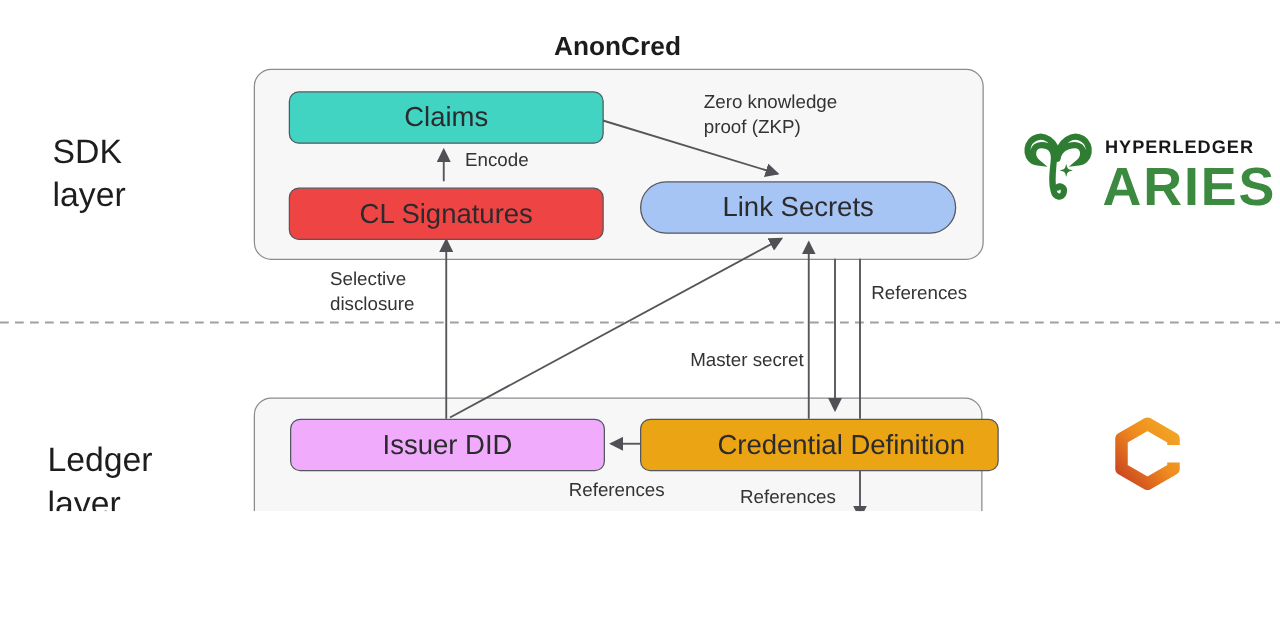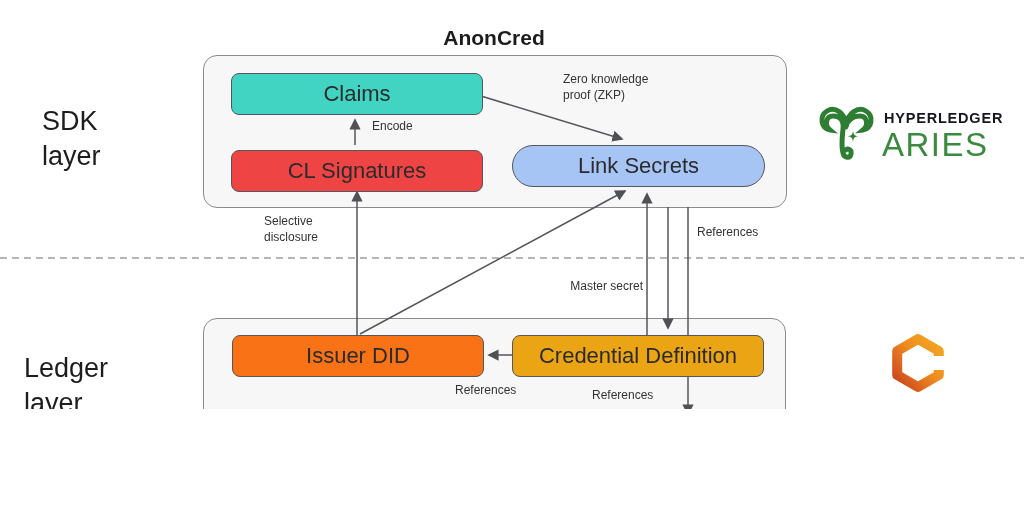--- a/index.html
+++ b/index.html
@@ -9,33 +9,33 @@
   }
   .container-box{
     position:absolute;background:#f7f7f8;border:1.6px solid #898b8f;border-radius:14px;z-index:1;
   }
   .lines-layer{position:absolute;left:0;top:0;z-index:2;}
   .node{
     position:absolute;z-index:3;display:flex;align-items:center;justify-content:center;
     border:1.3px solid #54575d;border-radius:8px;font-size:22px;color:#2b2b2e;
   }
   .edge-label{
-    position:absolute;z-index:4;font-size:12px;line-height:1.32;color:#333;white-space:pre-line;
+    position:absolute;z-index:4;font-size:15px;line-height:1.32;color:#333;white-space:pre-line;
   }
   .title{
     position:absolute;z-index:4;font-size:21px;font-weight:bold;color:#1c1c1e;text-align:center;
   }
   .layer-label{
     position:absolute;z-index:4;font-size:27px;line-height:1.3;color:#1d1d1f;white-space:pre-line;
   }
   .aries-brand{
     position:absolute;z-index:4;font-size:14.5px;font-weight:bold;letter-spacing:0.8px;color:#17171b;
   }
   .aries-product{
-    position:absolute;z-index:4;font-size:33px;letter-spacing:1.5px;color:#3b8a3f;
+    position:absolute;z-index:4;font-size:43px;letter-spacing:1.5px;color:#3b8a3f;font-weight:bold;
   }
   .cheqd-word{
     position:absolute;z-index:4;font-size:41px;font-weight:bold;letter-spacing:0.5px;color:#414042;
     width:140px;text-align:center;
   }
   .right-align{text-align:right;}
 </style>
 </head>
 <body>
 
@@ -78,37 +78,37 @@
 
     <g transform="translate(892,337)">
       <path d="M 46.8,19 L 46.8,14 L 26,2 L 5.2,14 L 5.2,38 L 26,50 L 46.8,38 L 46.8,33" fill="none" stroke="url(#cheqdGrad)" stroke-width="10" stroke-linejoin="round"></path>
     </g>
   </svg>
 
   <div class="title" style="left:203px;top:26px;width:582px;">AnonCred</div>
 
   <div class="layer-label" style="left:42px;top:104px;">SDK
 layer</div>
-  <div class="layer-label" style="left:24px;top:351px;">Ledger
+  <div class="layer-label" style="left:38px;top:351px;">Ledger
 layer</div>
 
   <div class="node" style="left: 231px; top: 73px; width: 250px; height: 40px; background: rgb(66, 212, 194);">
     <span>Claims</span>
   </div>
   <div class="node" style="left: 231px; top: 135px; width: 250px; height: 40px; background: #ef4444; margin-top: 15px;">
     <span>CL Signatures</span>
   </div>
   <div class="node" style="left: 512px; top: 145px; width: 251px; height: 40px; background: rgb(167, 197, 244); border-radius: 21px;">
     <span>Link Secrets</span>
   </div>
 
-  <div class="node" style="left: 232px; top: 335px; width: 250px; height: 40px; background: #f97316;">
+  <div class="node" style="left: 232px; top: 335px; width: 250px; height: 40px; background: #f0abfc;">
     <span>Issuer DID</span>
   </div>
-  <div class="node" style="left: 512px; top: 335px; width: 250px; height: 40px; background: rgb(235, 164, 19);">
+  <div class="node" style="left: 512px; top: 335px; width: 250px; height: 40px; background: rgb(235, 164, 19); padding-left: 35px;">
     <span>Credential Definition</span>
   </div>
   <div class="node" style="left: 512px; top: 421px; width: 250px; height: 40px; background: rgb(71, 215, 199);">
     <span>Schema</span>
   </div>
 
   <div class="edge-label" style="left:372px;top:119px;">Encode</div>
   <div class="edge-label" style="left:563px;top:72px;">Zero knowledge
 proof (ZKP)</div>
   <div class="edge-label" style="left:264px;top:214px;">Selective

